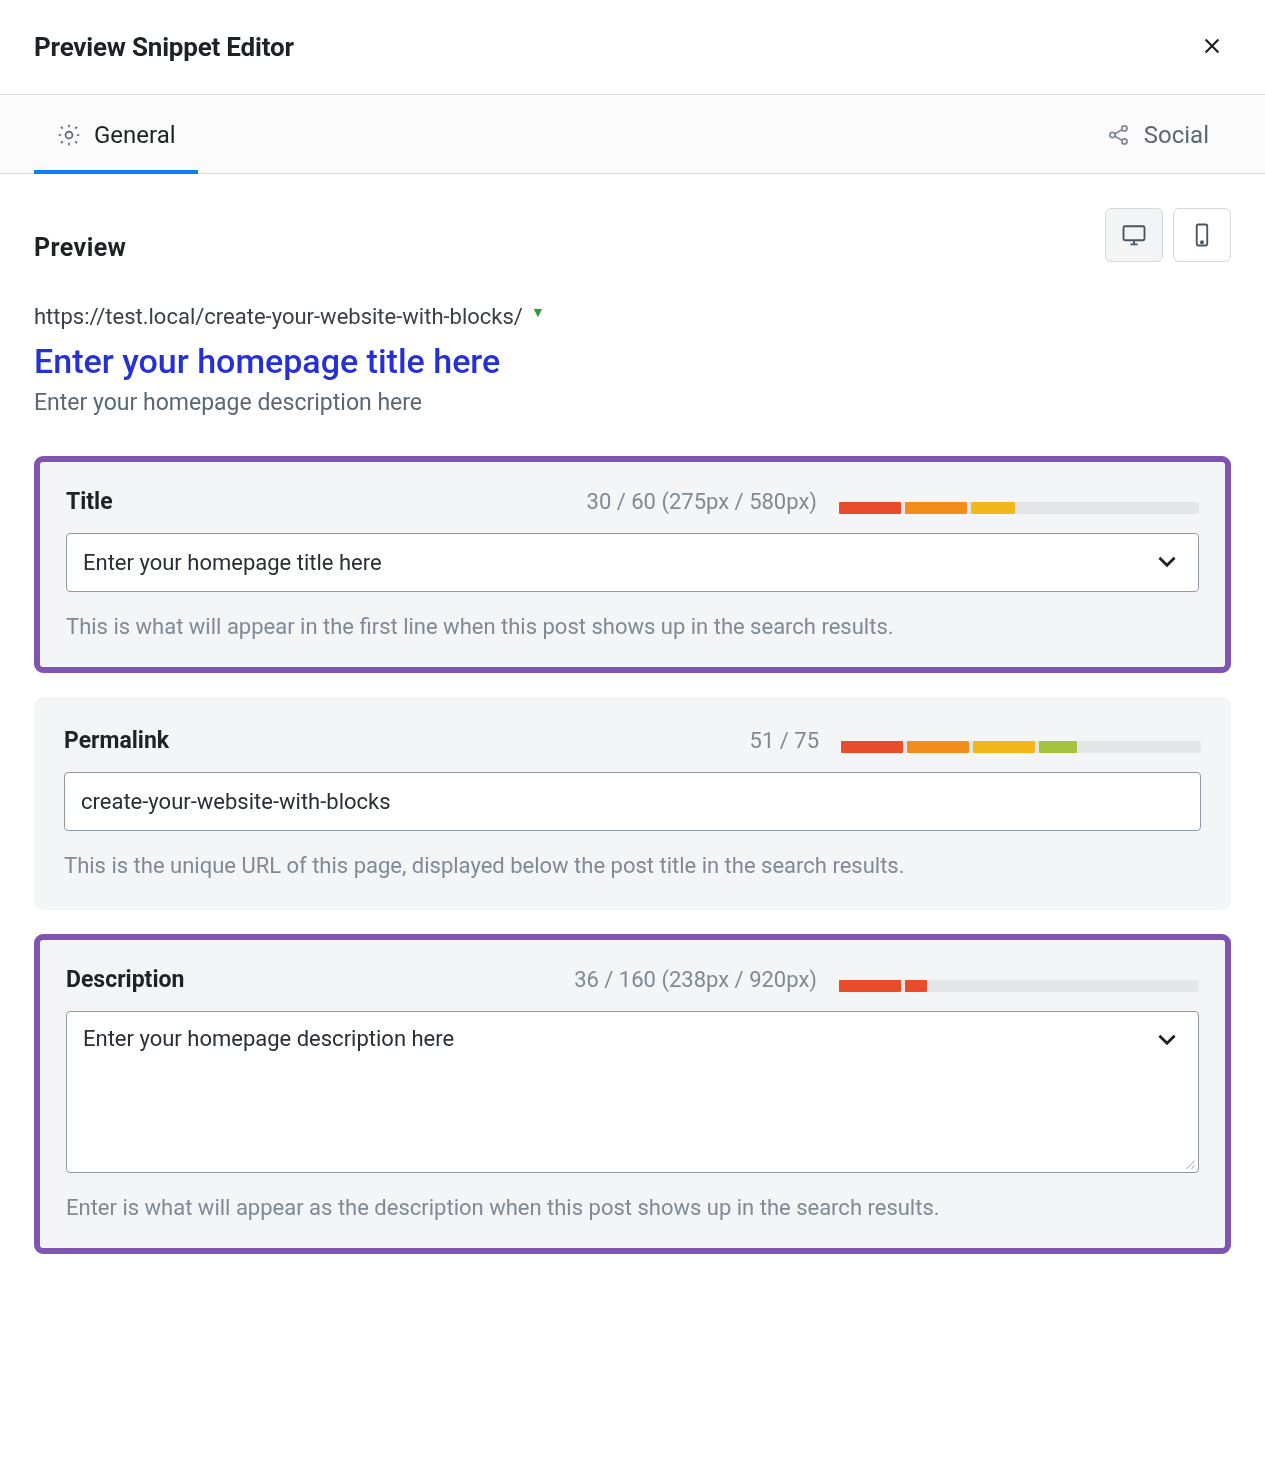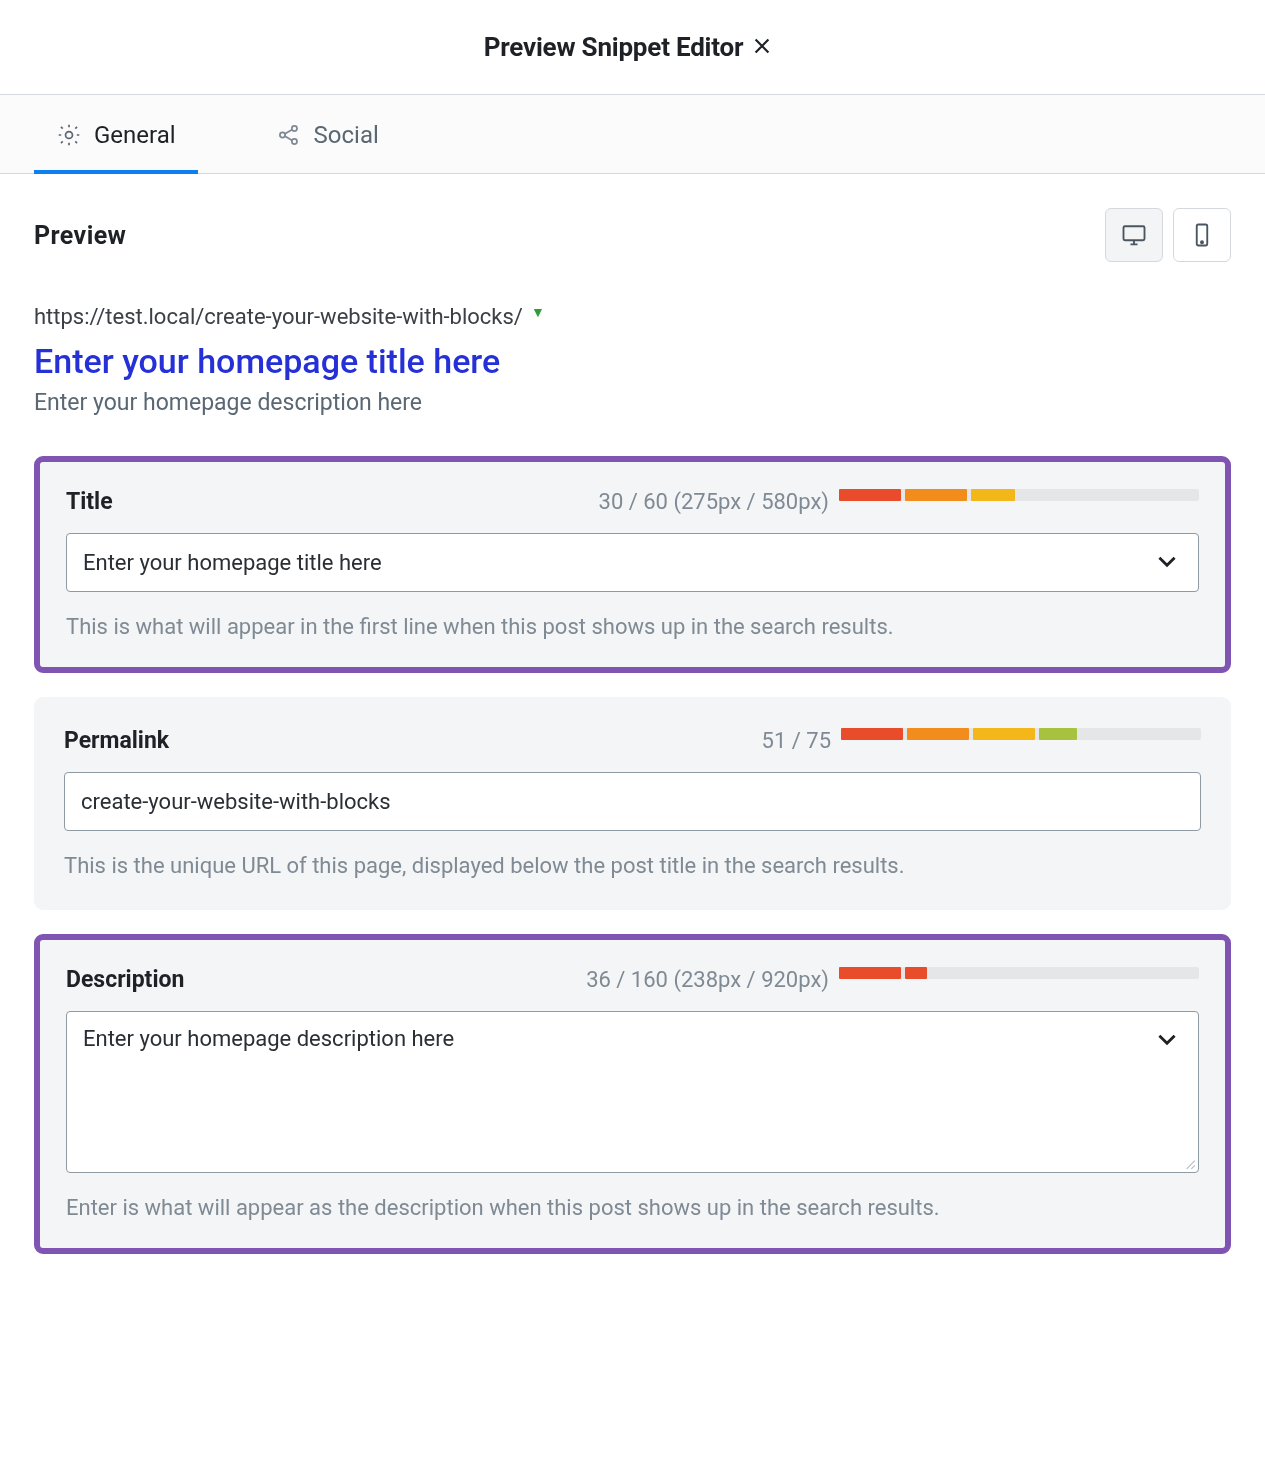--- a/index.html
+++ b/index.html
@@ -20,42 +20,43 @@
     color: var(--text-dark);
     background: #fff;
     width: 1265px;
   }
   .modal {
     width: 1265px;
   }
   .modal-header {
     display: flex;
     align-items: center;
-    justify-content: center;
+    justify-content: space-between;
     padding: 28px 34px 28px 34px;
   }
   .modal-title {
     font-size: 26px;
     font-weight: 700;
     letter-spacing: -0.2px;
   }
   .close-btn {
     font-size: 30px;
     line-height: 1;
     cursor: pointer;
     padding: 4px 8px;
     color: #1e2125;
   }
   .tabs {
     display: flex;
     border-top: 1px solid var(--border-gray);
     border-bottom: 1px solid var(--border-gray);
     background: #fbfbfc;
     padding: 0 34px;
-    gap: 56px;
+    gap: 28px;
+    justify-content: space-between;
   }
   .tab {
     display: flex;
     align-items: center;
     gap: 12px;
     padding: 26px 22px 24px 22px;
     font-size: 24px;
     color: var(--text-mid);
     cursor: pointer;
     position: relative;
@@ -70,21 +71,21 @@
     height: 4px;
     background: var(--accent-blue);
   }
   .tab svg { width: 26px; height: 26px; }
   .body {
     padding: 34px;
   }
   .preview-row {
     display: flex;
     justify-content: space-between;
-    align-items: center;
+    align-items: flex-end;
     margin-bottom: 42px;
   }
   .preview-heading {
     font-size: 25px;
     font-weight: 700;
     letter-spacing: 0.4px;
     color: var(--text-dark);
   }
   .device-toggle {
     display: flex;
@@ -142,22 +143,22 @@
     align-items: center;
     justify-content: space-between;
     margin-bottom: 18px;
   }
   .field-label {
     font-size: 23px;
     font-weight: 700;
   }
   .field-right {
     display: flex;
-    align-items: flex-start;
-    gap: 10px;
+    align-items: flex-end;
+    gap: 22px;
   }
   .counter {
     font-size: 22px;
     color: var(--text-muted);
   }
   .meter {
     display: flex;
     width: 360px;
     height: 12px;
     background: #e4e6e8;

